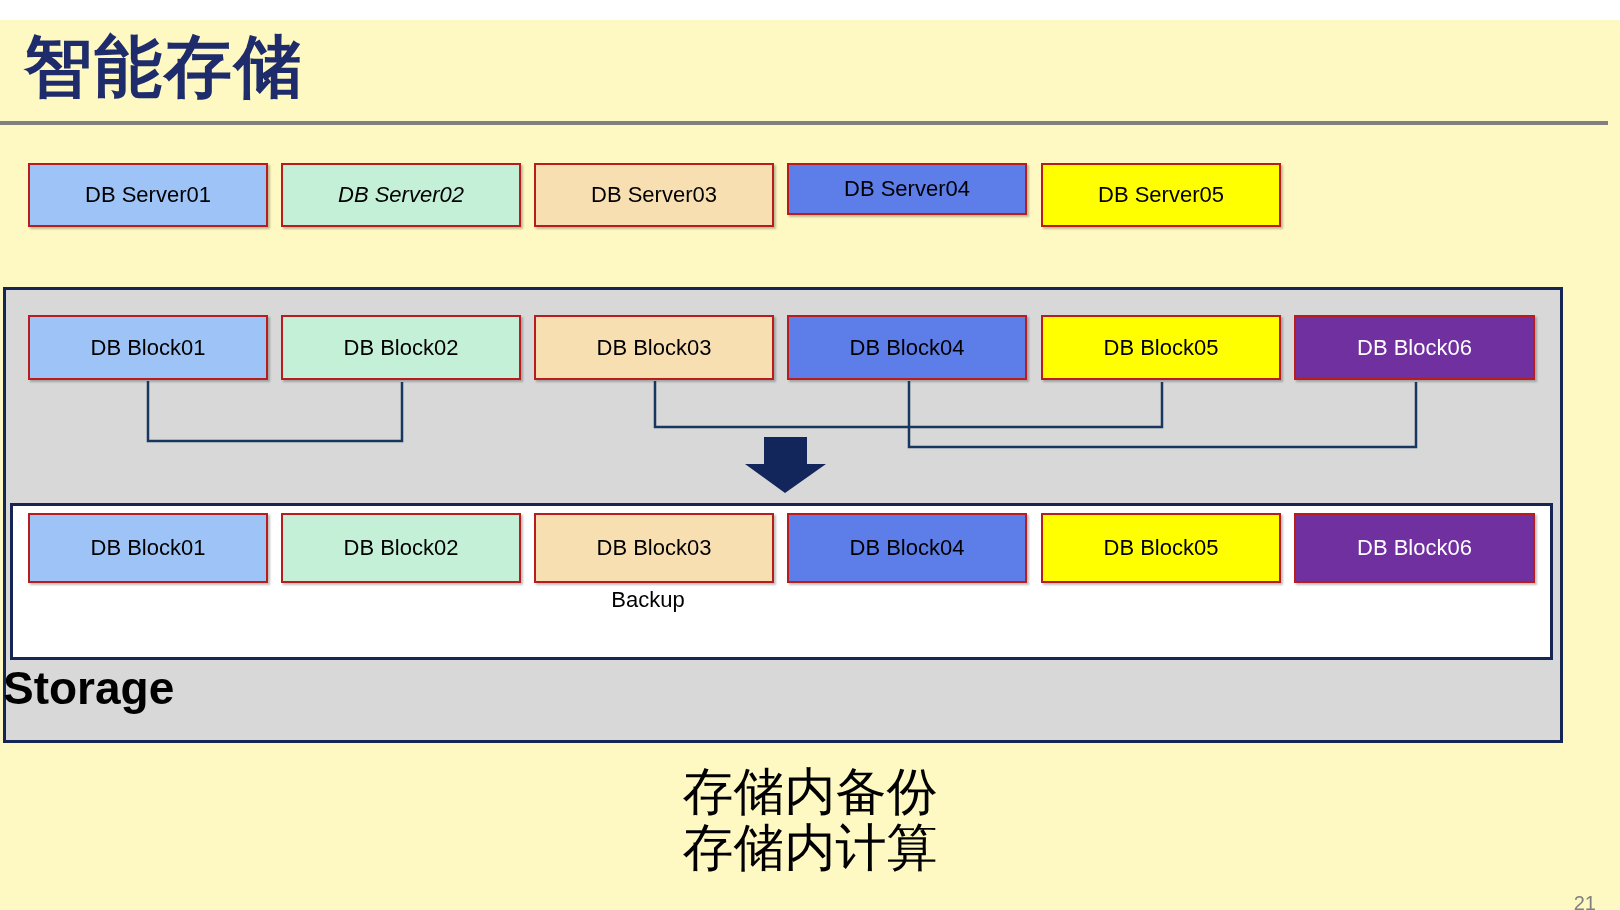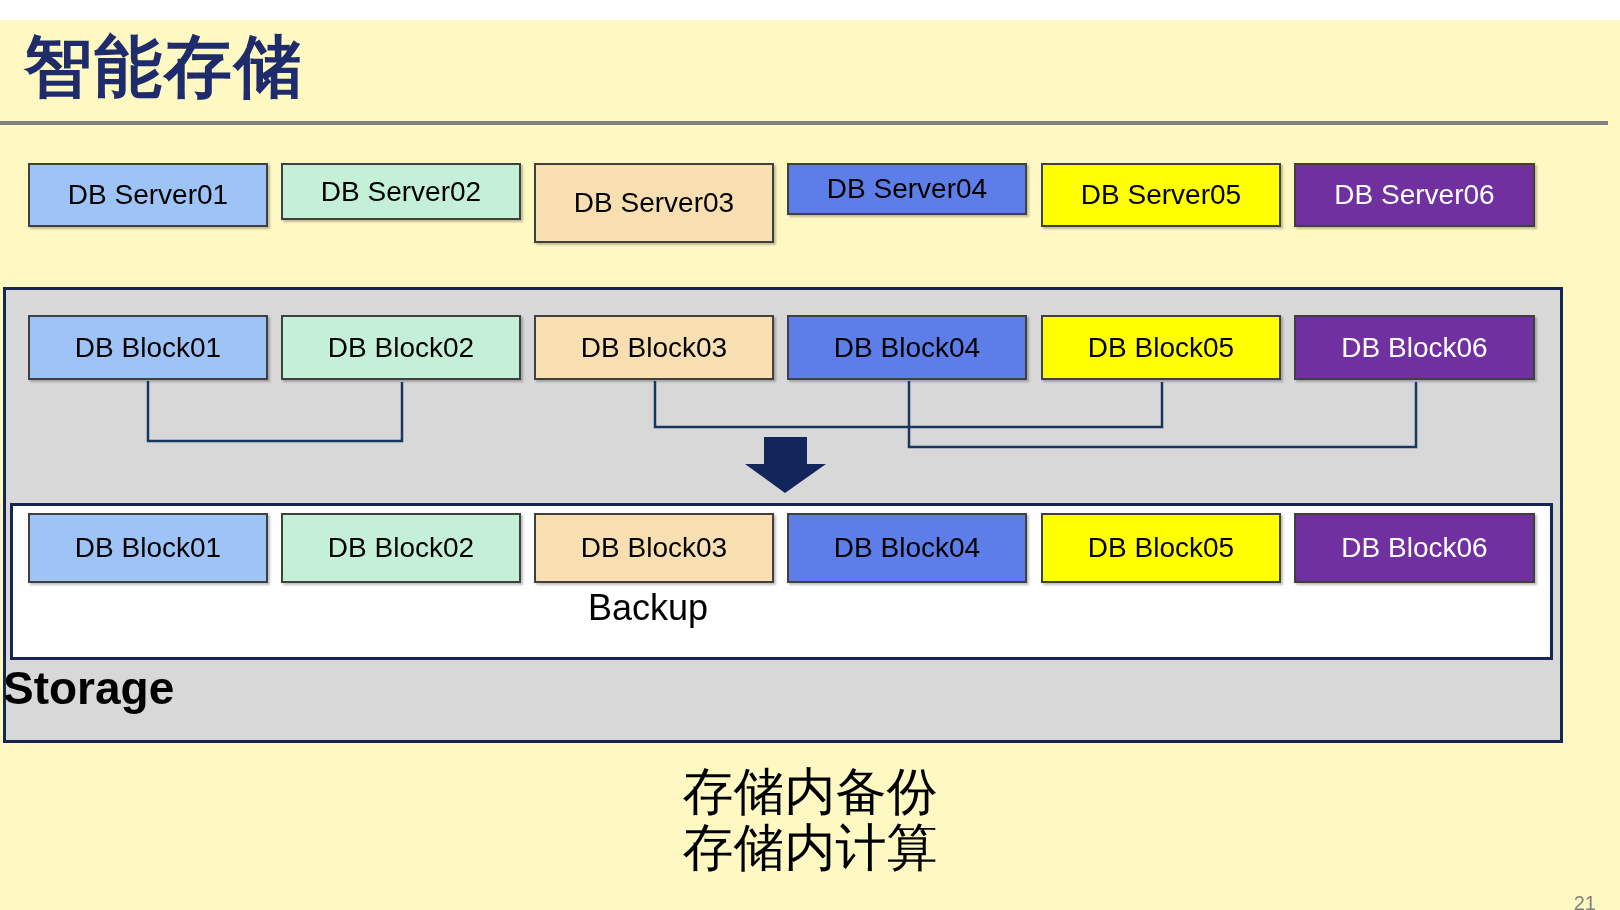--- a/index.html
+++ b/index.html
@@ -9,39 +9,39 @@
     margin-top:20px;
   }
   .title{
     position:absolute;left:24px;top:2px;font-size:68px;font-weight:bold;
     color:#1F2C6B;letter-spacing:2px;white-space:nowrap;
   }
   .title-rule{
     position:absolute;left:0;top:101px;width:1608px;height:4px;background:#808080;
   }
   .box{
-    position:absolute;box-sizing:border-box;border:2px solid #404040;
+    position:absolute;box-sizing:border-box;border:2px solid #b91c1c;
     display:flex;align-items:center;justify-content:center;
-    font-size:28px;color:#000;white-space:nowrap;
+    font-size:22px;color:#000;white-space:nowrap;
     box-shadow:2px 2px 2px rgba(0,0,0,0.25);
   }
   .gray-panel{
     position:absolute;left:3px;top:267px;width:1560px;height:456px;
     box-sizing:border-box;border:3px solid #152655;background:#D8D8D8;
   }
   .white-panel{
     position:absolute;left:10px;top:483px;width:1543px;height:157px;
     box-sizing:border-box;border:3px solid #152655;background:#ffffff;
   }
   .connector-layer{
     position:absolute;left:0;top:0;width:1620px;height:910px;pointer-events:none;
   }
   .backup-label{
     position:absolute;left:10px;top:567px;width:1276px;text-align:center;
-    font-size:36px;color:#000;
+    font-size:22px;color:#000;
   }
   .storage-label{
     position:absolute;left:3px;top:641px;width:1264px;
     font-size:46px;font-weight:bold;color:#000;
   }
   .captions{
     position:absolute;left:0;top:744px;width:1620px;text-align:center;
     font-size:51px;color:#000;line-height:1.1;
   }
   .page-number{
@@ -50,25 +50,24 @@
 </style>
 </head>
 <body>
 
 <div class="slide">
 
   <div class="title">智能存储</div>
   <div class="title-rule"></div>
 
   <div class="box" style="left: 28px; top: 143px; width: 240px; height: 64px; background-color: rgb(157, 195, 247); color: rgb(0, 0, 0);">DB Server01</div>
-  <div class="box" style="left: 281px; top: 143px; width: 240px; height: 57px; background-color: rgb(195, 240, 214); color: rgb(0, 0, 0);">DB Server02</div>
-  <div class="box" style="left: 534px; top: 143px; width: 240px; height: 80px; background-color: rgb(248, 223, 178); color: rgb(0, 0, 0);">DB Server03</div>
+  <div class="box" style="left: 281px; top: 143px; width: 240px; height: 64px; background-color: rgb(195, 240, 214); color: rgb(0, 0, 0); font-style: italic;">DB Server02</div>
+  <div class="box" style="left: 534px; top: 143px; width: 240px; height: 64px; background-color: rgb(248, 223, 178); color: rgb(0, 0, 0);">DB Server03</div>
   <div class="box" style="left: 787px; top: 143px; width: 240px; height: 52px; background-color: rgb(93, 125, 232); color: rgb(0, 0, 0);">DB Server04</div>
   <div class="box" style="left: 1041px; top: 143px; width: 240px; height: 64px; background-color: rgb(255, 255, 0); color: rgb(0, 0, 0);">DB Server05</div>
-  <div class="box" style="left: 1294px; top: 143px; width: 241px; height: 64px; background-color: rgb(112, 48, 160); color: rgb(255, 255, 255);">DB Server06</div>
 
   <div class="gray-panel"></div>
 
   <div class="box" style="left: 28px; top: 295px; width: 240px; height: 65px; background-color: rgb(157, 195, 247); color: rgb(0, 0, 0);">DB Block01</div>
   <div class="box" style="left: 281px; top: 295px; width: 240px; height: 65px; background-color: rgb(195, 240, 214); color: rgb(0, 0, 0);">DB Block02</div>
   <div class="box" style="left: 534px; top: 295px; width: 240px; height: 65px; background-color: rgb(248, 223, 178); color: rgb(0, 0, 0);">DB Block03</div>
   <div class="box" style="left: 787px; top: 295px; width: 240px; height: 65px; background-color: rgb(93, 125, 232); color: rgb(0, 0, 0);">DB Block04</div>
   <div class="box" style="left: 1041px; top: 295px; width: 240px; height: 65px; background-color: rgb(255, 255, 0); color: rgb(0, 0, 0);">DB Block05</div>
   <div class="box" style="left: 1294px; top: 295px; width: 241px; height: 65px; background-color: rgb(112, 48, 160); color: rgb(255, 255, 255);">DB Block06</div>
 

